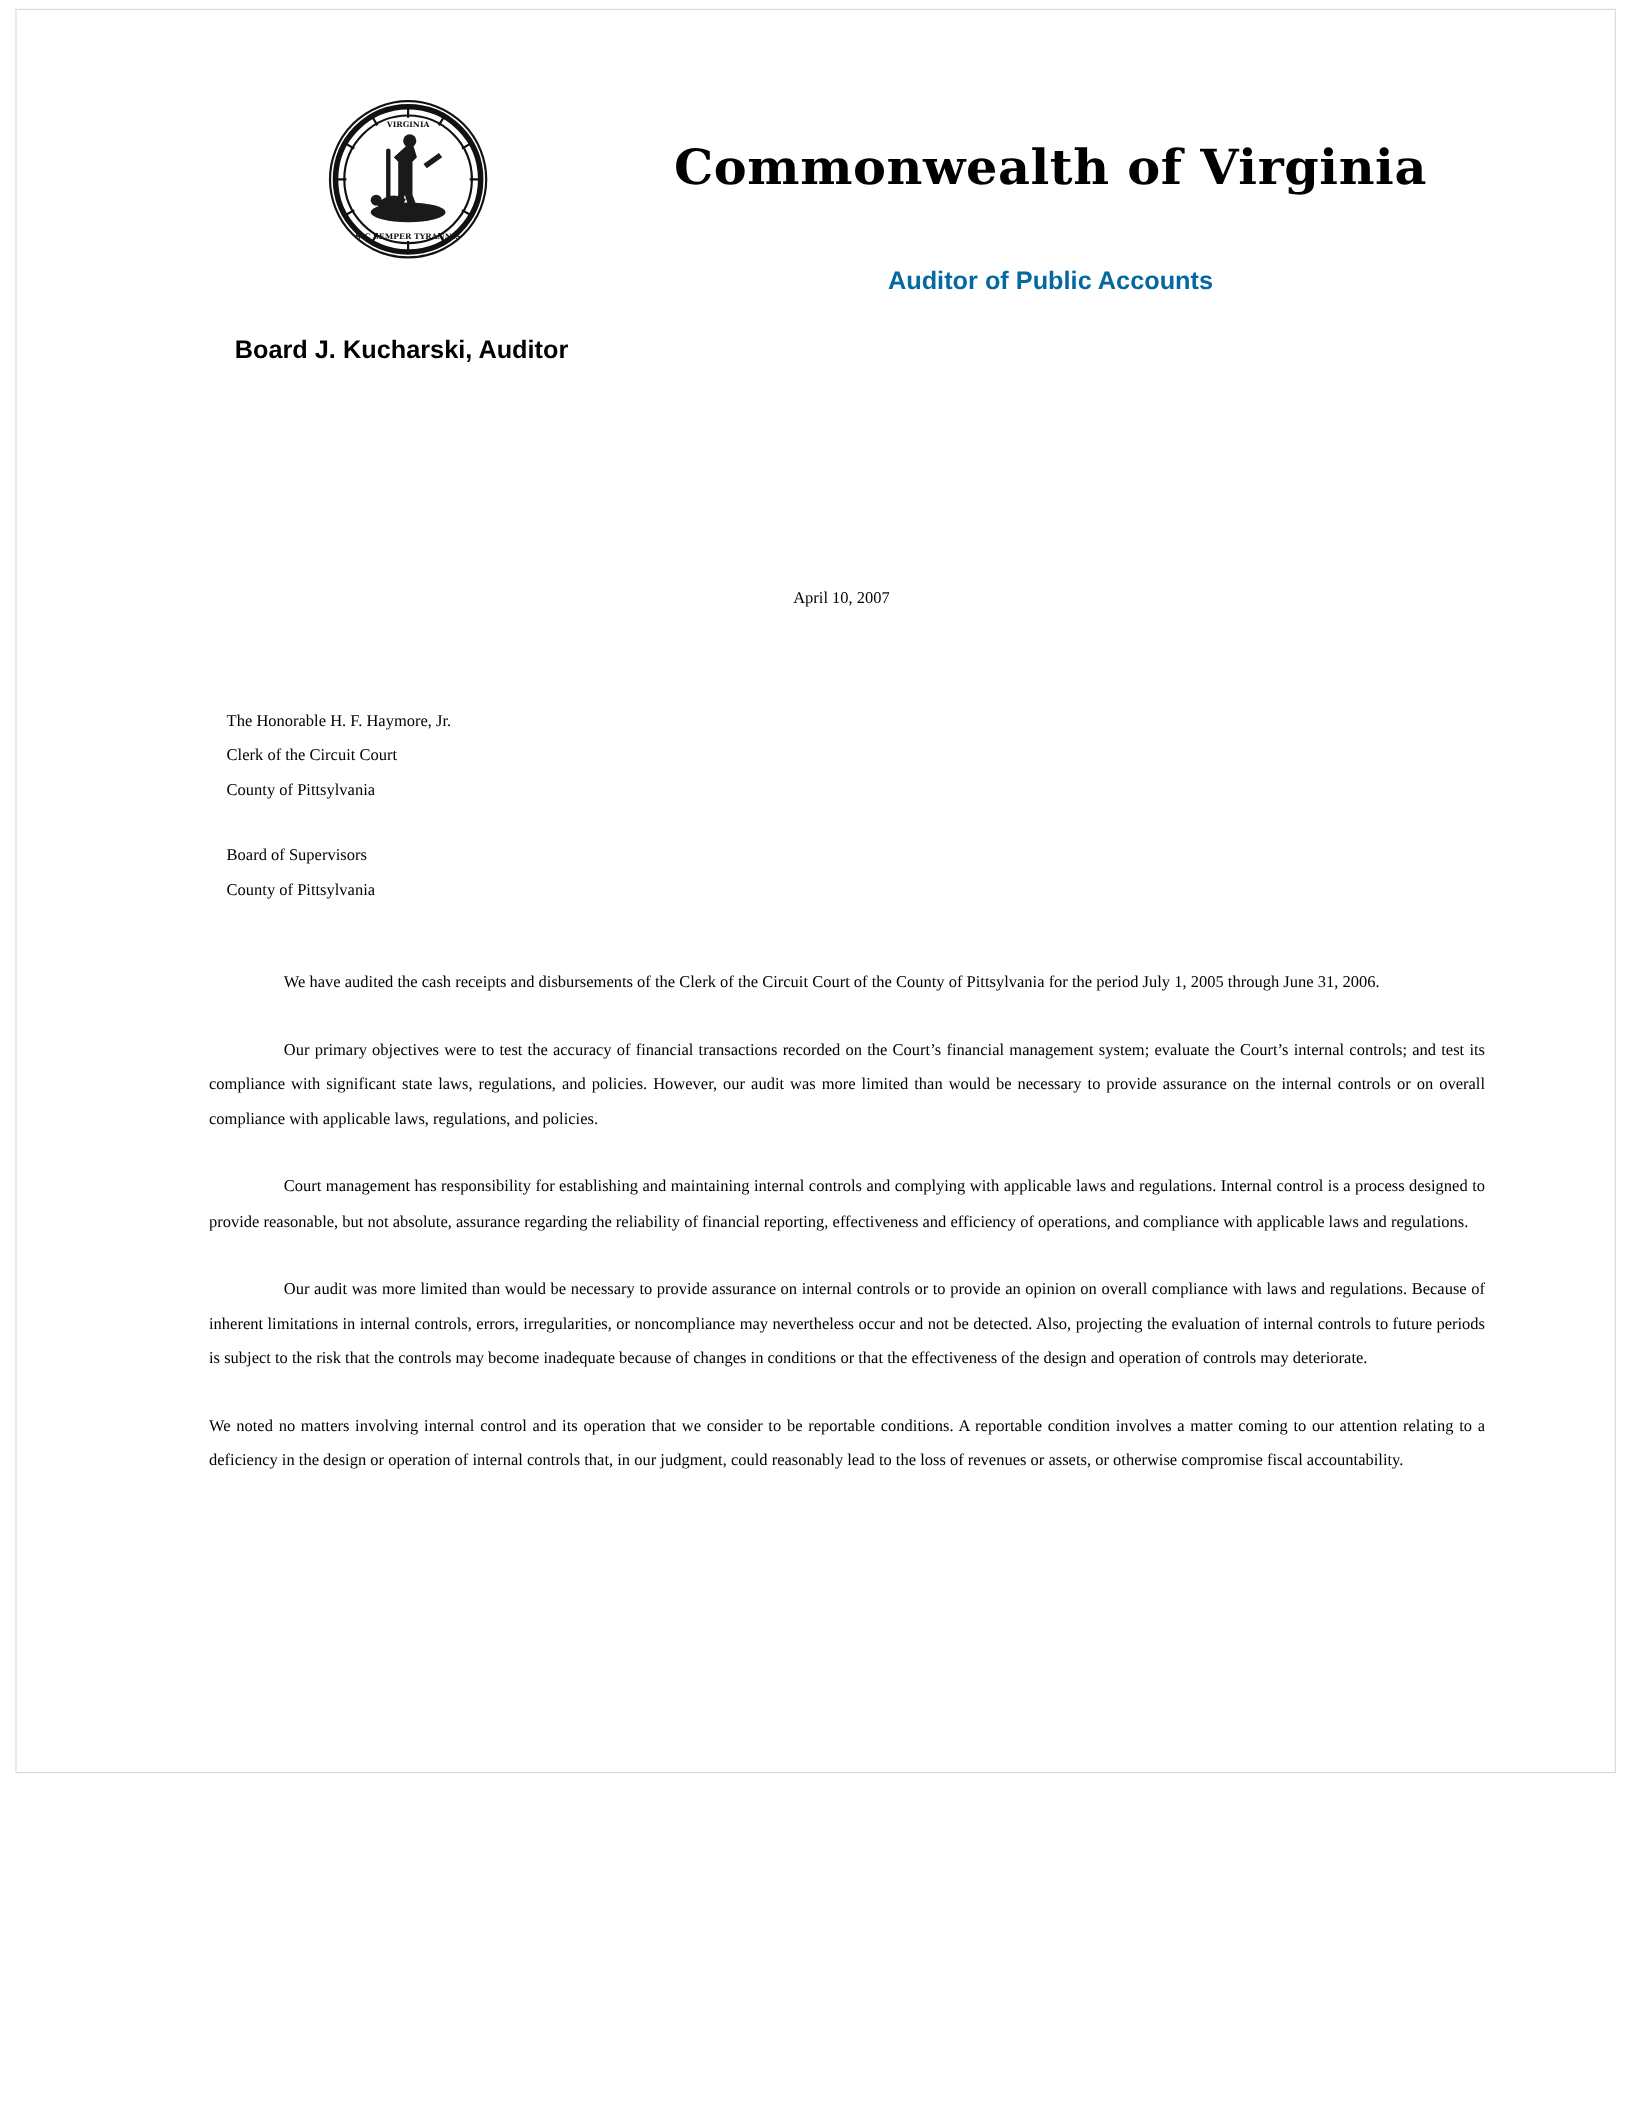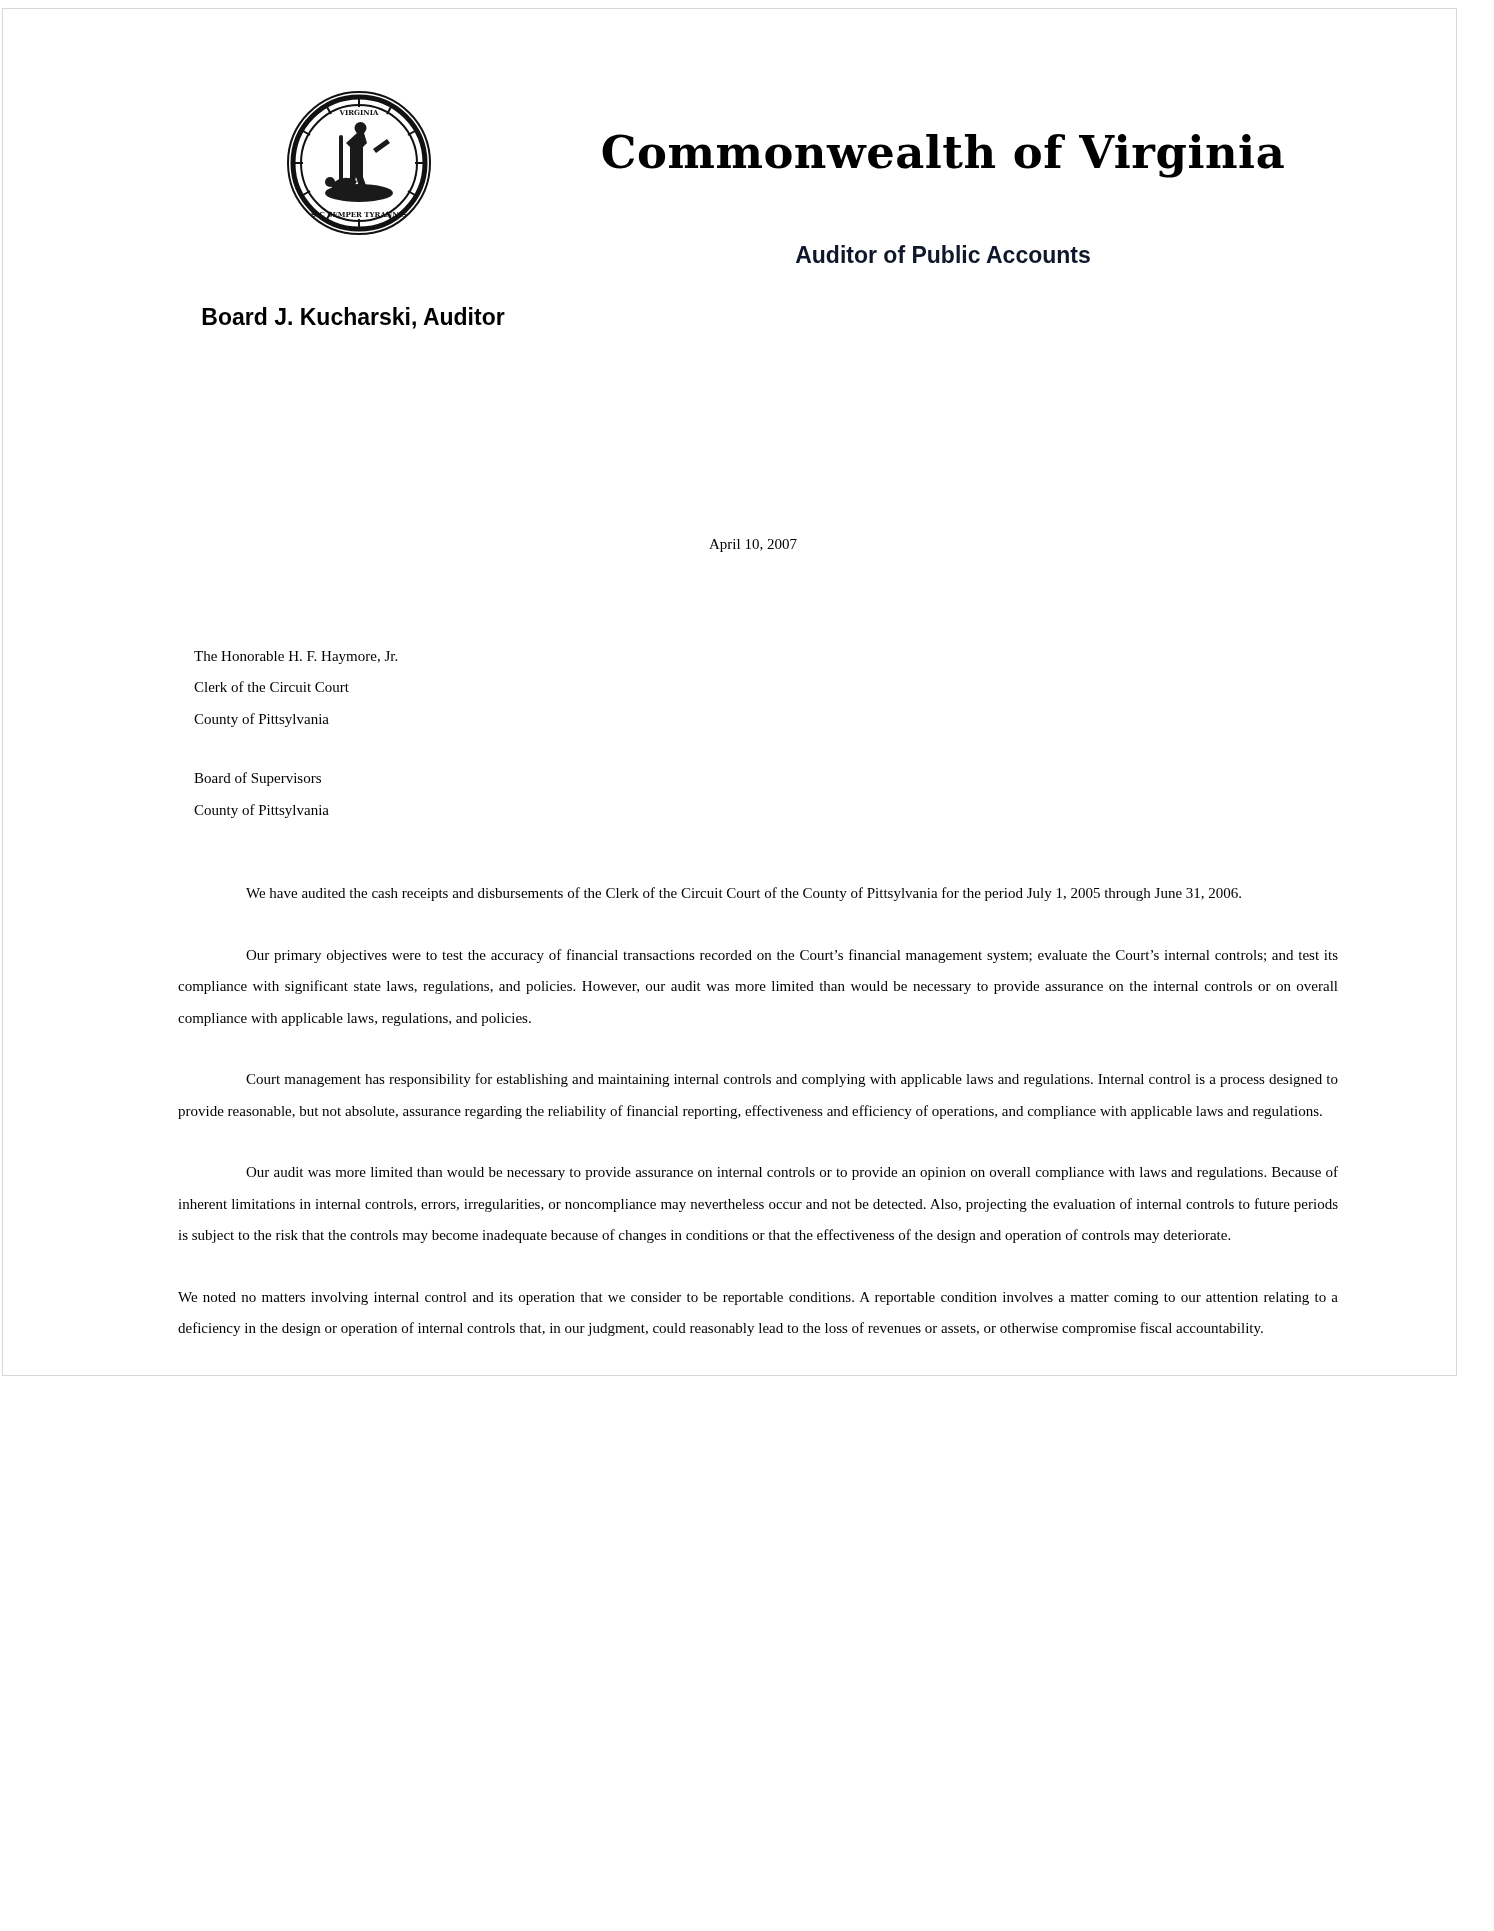--- a/index.html
+++ b/index.html
@@ -14,24 +14,24 @@
     width: 1494px;
     height: 1931px;
     background: #ffffff;
     position: relative;
     box-sizing: border-box;
     margin: 0 auto;
     overflow: hidden;
   }
   .sheet {
     position: absolute;
-    left: 2px;
+    left: 14px;
     top: 8px;
     width: 1455px;
-    height: 1368px;
+    height: 1604px;
     background: #ffffff;
     border: 1px solid #d8d8d8;
     box-sizing: border-box;
   }
   
   .letterhead {
     position: absolute;
     left: 0;
     top: 0;
     width: 100%;
@@ -63,21 +63,21 @@
   .office-block {
     position: absolute;
     left: 560px;
     top: 230px;
     width: 760px;
     text-align: center;
     font-family: "Liberation Sans", sans-serif;
     font-weight: 700;
     font-size: 23px;
     line-height: 33px;
-    color: #0f172a;
+    color: #0369a1;
   }
   .auditor-name {
     position: absolute;
     left: 130px;
     top: 295px;
     width: 440px;
     text-align: center;
     font-family: "Liberation Sans", sans-serif;
     font-weight: 700;
     font-size: 23px;

